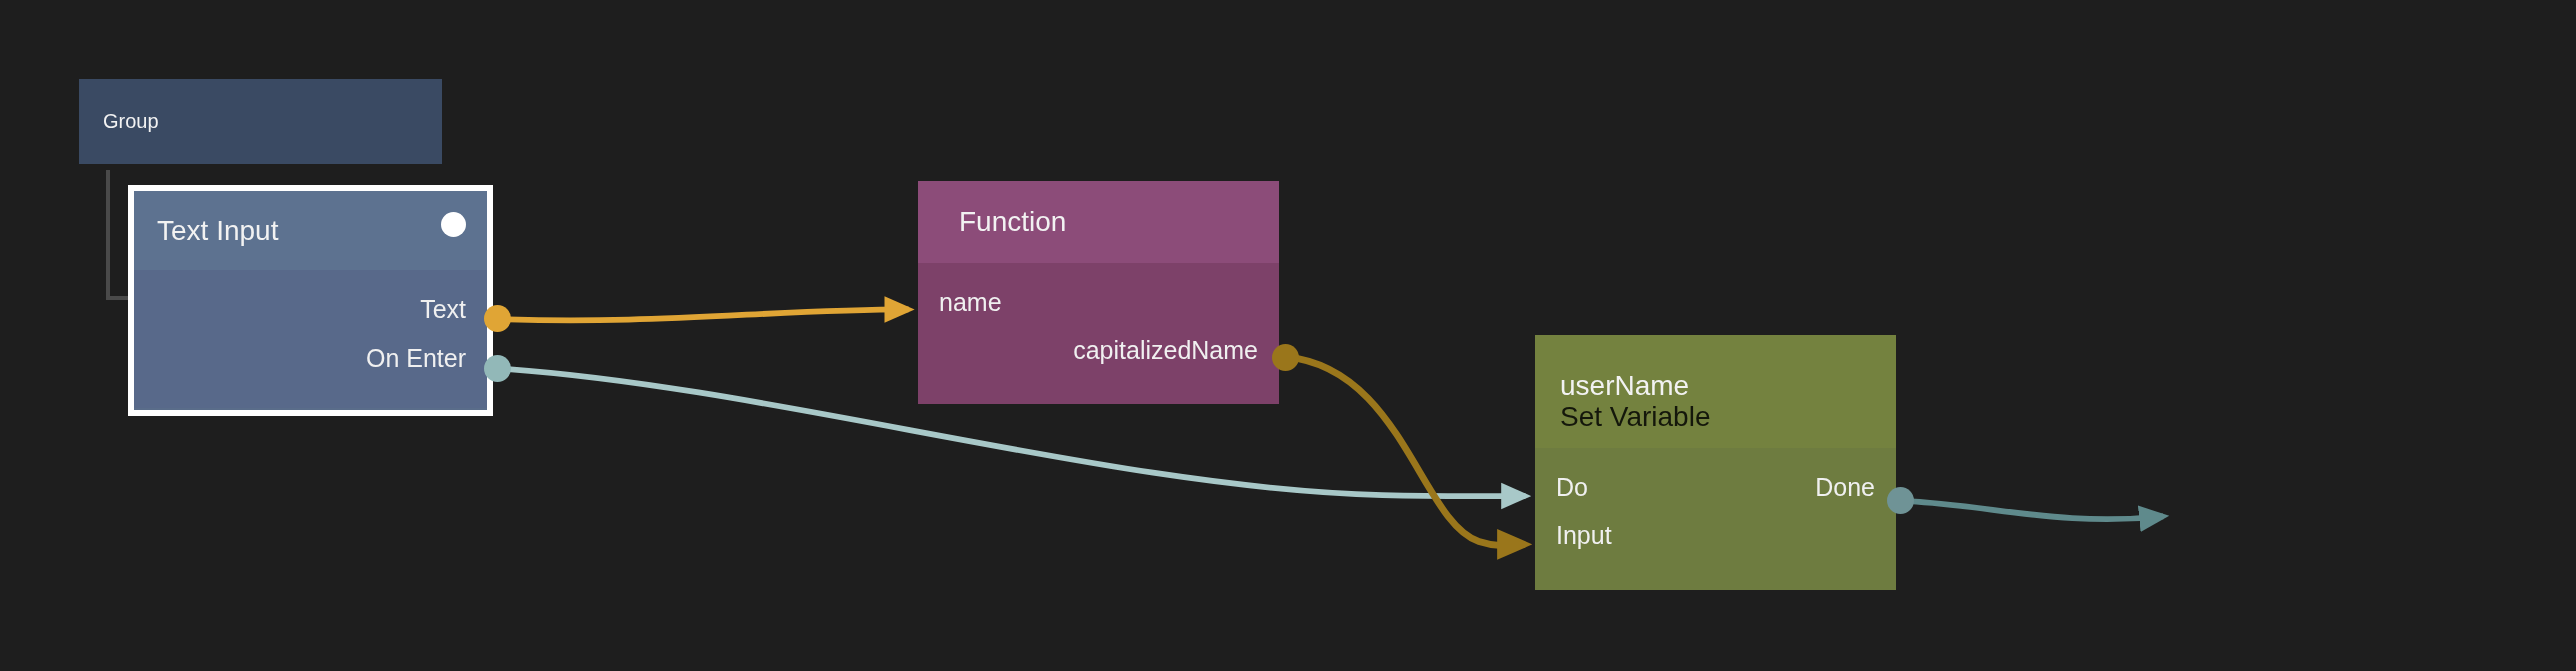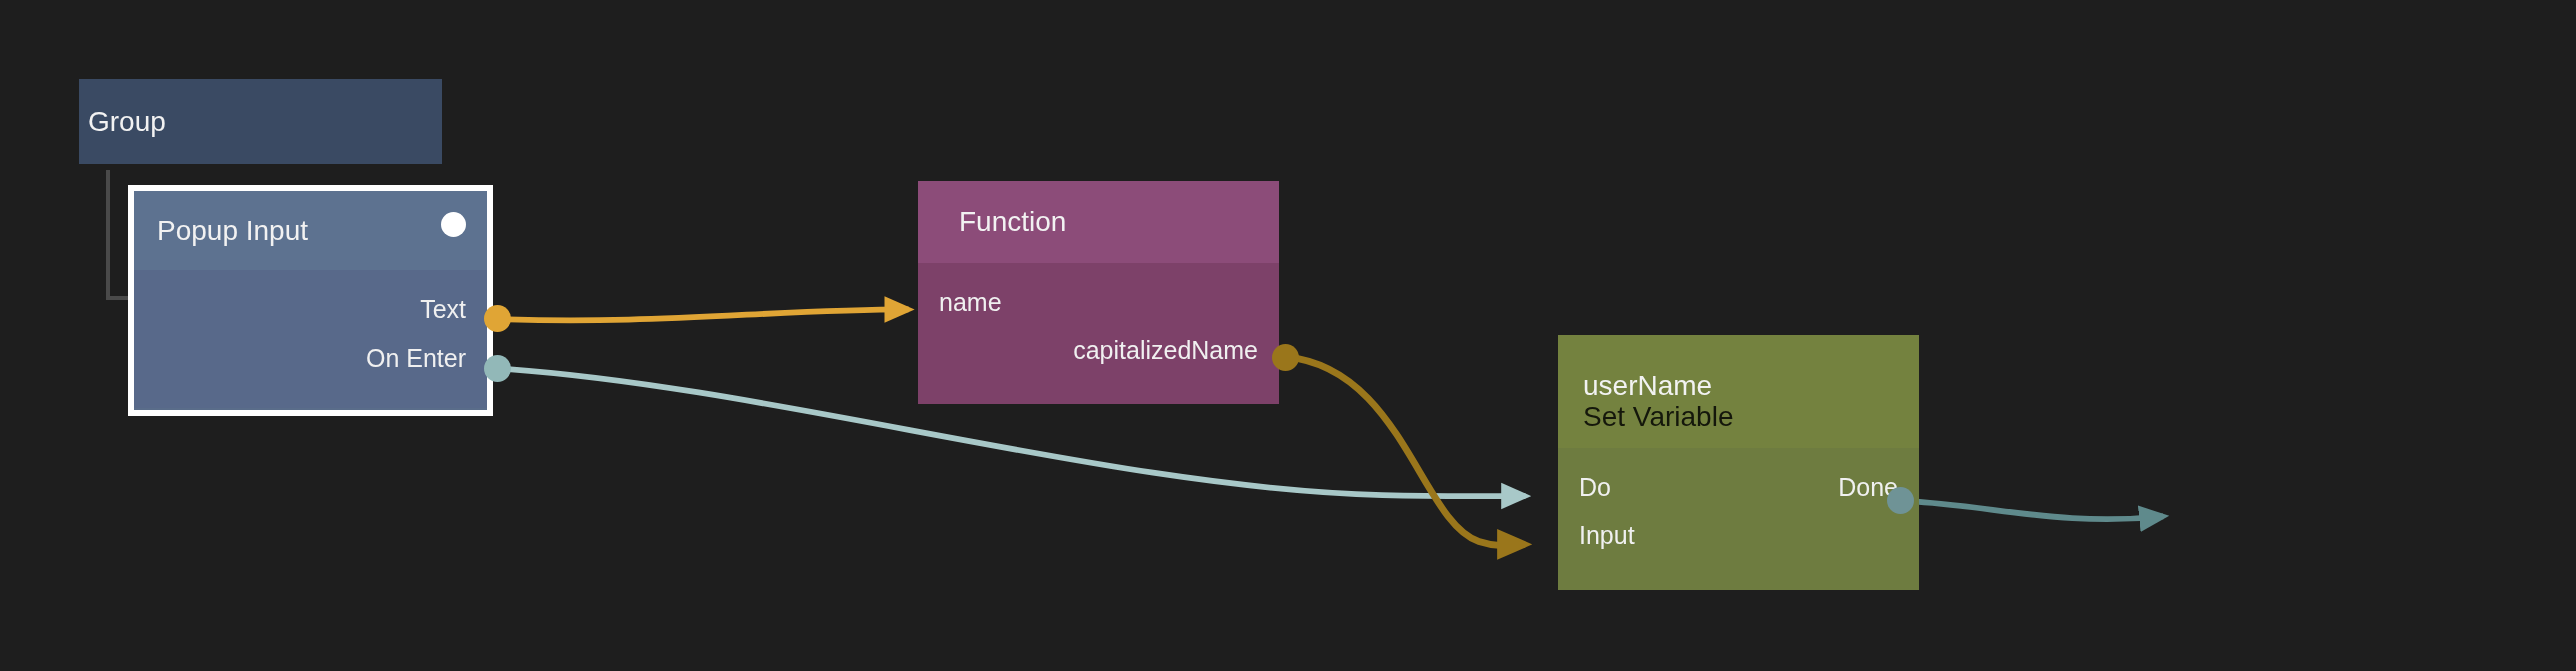--- a/index.html
+++ b/index.html
@@ -78,21 +78,21 @@
     height: 25px;
     border-radius: 50%;
     background: #ffffff;
   }
 
   
   #node-group {
     left: 79px; top: 79px; width: 363px; height: 85px;
     background: #3a4a63;
   }
-  #node-group .node-title { font-size: 28px; padding-left: 9px; }
+  #node-group .node-title { font-size: 20px; padding-left: 24px; }
   #node-group .node-header { height: 85px; }
 
   .group-tree-line {
     position: absolute;
     background: #4a4a4a;
   }
 
   
   #node-textinput {
     left: 128px; top: 185px; width: 365px; height: 231px;
@@ -115,21 +115,20 @@
     height: 82px;
     background: #8c4c79;
   }
   #node-function .node-title { padding-left: 25px; margin-left: 16px; }
   #node-function .node-body { height: 141px; }
 
   
   #node-setvar {
     left: 1535px; top: 335px; width: 361px; height: 255px;
     background: #6e7c40;
-    margin-left: 23px;
   }
   #node-setvar .node-header {
     height: 113px;
     background: #74823f;
     padding-top: 19.3px;
   }
   #node-setvar .node-title { padding-left: 25px; }
   #node-setvar .node-subtitle { padding-left: 25px; }
   #node-setvar .node-body { height: 142px; }
 
@@ -180,21 +179,21 @@
   <div class="group-tree-line" style="left:106px; top:296px; width:31px; height:3.9px;"></div>
 
   <div class="node" id="node-group">
     <div class="node-header">
       <div class="node-title">Group</div>
     </div>
   </div>
 
   <div class="node" id="node-textinput">
     <div class="node-header">
-      <div class="node-title">Popup Input</div>
+      <div class="node-title">Text Input</div>
     </div>
     <div class="node-body">
       <span class="sel-dot" style="top:-58px; right:21px;"></span>
       <div class="port-row out" style="top:27px;margin-left:37px;">Text</div>
       <div class="port-row out" style="top:76px;">On Enter</div>
     </div>
   </div>
   <span class="port-dot" style="left:484px; top:305px; width:27px; height:27px; background:#e0a535;"></span>
   <span class="port-dot" style="left:484px; top:355px; width:27px; height:27px; background:#92b8b8;"></span>
 

